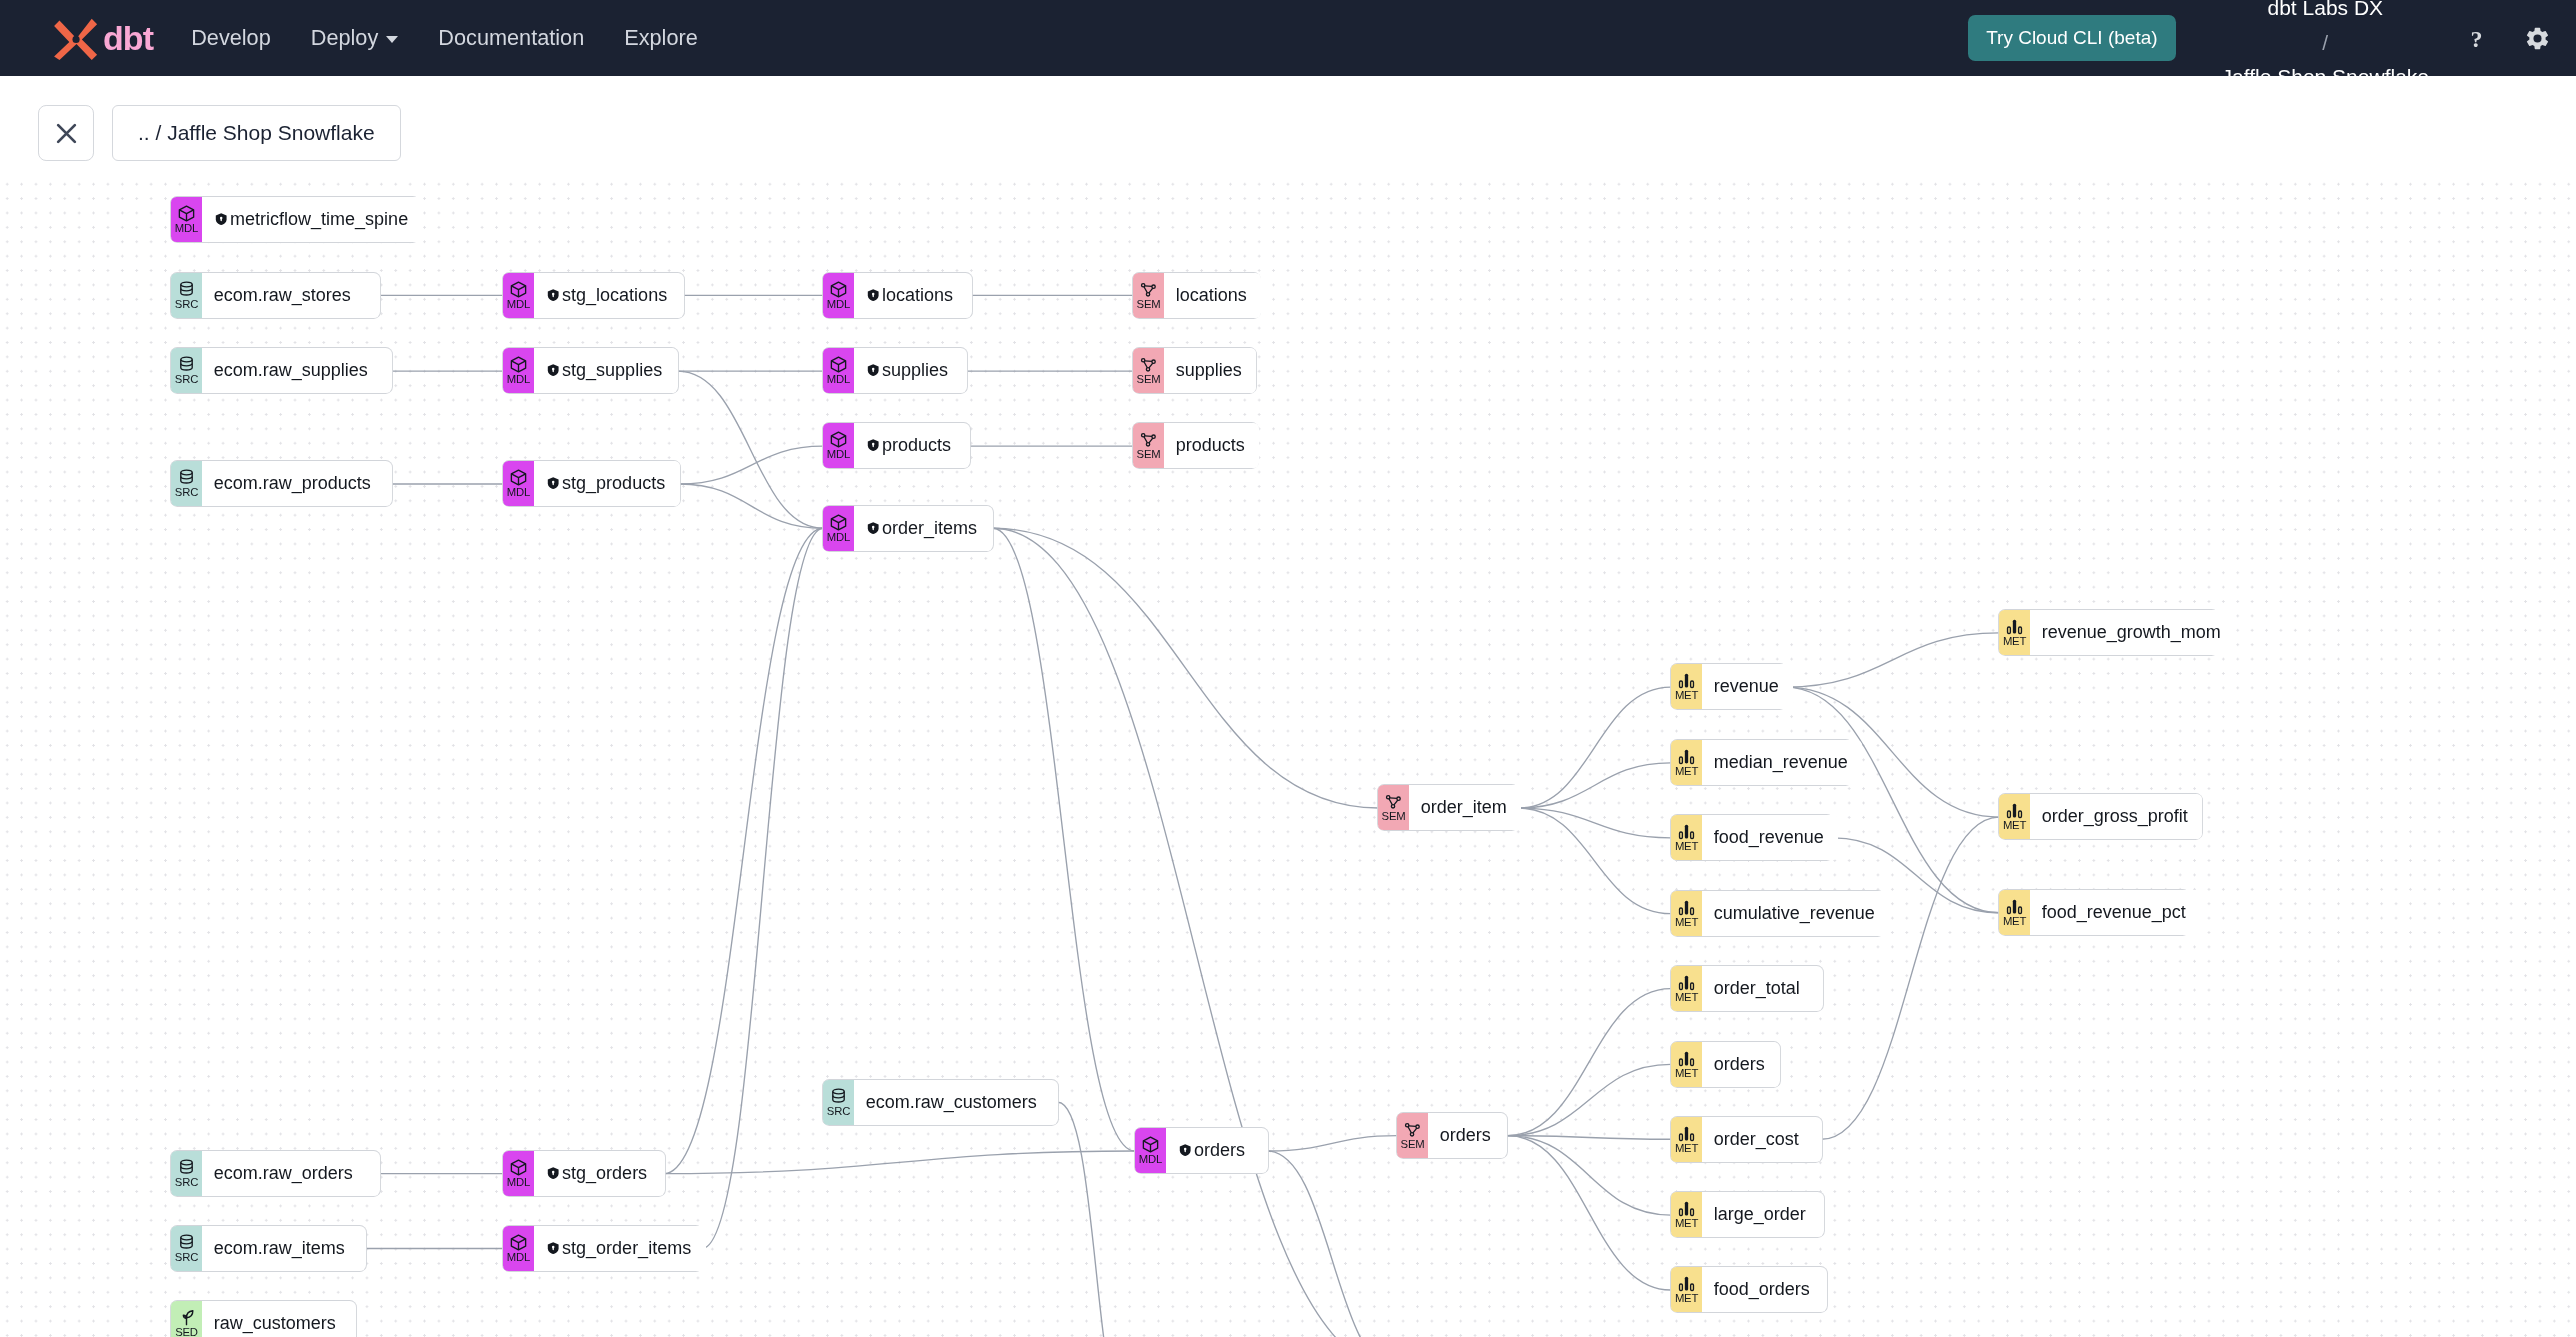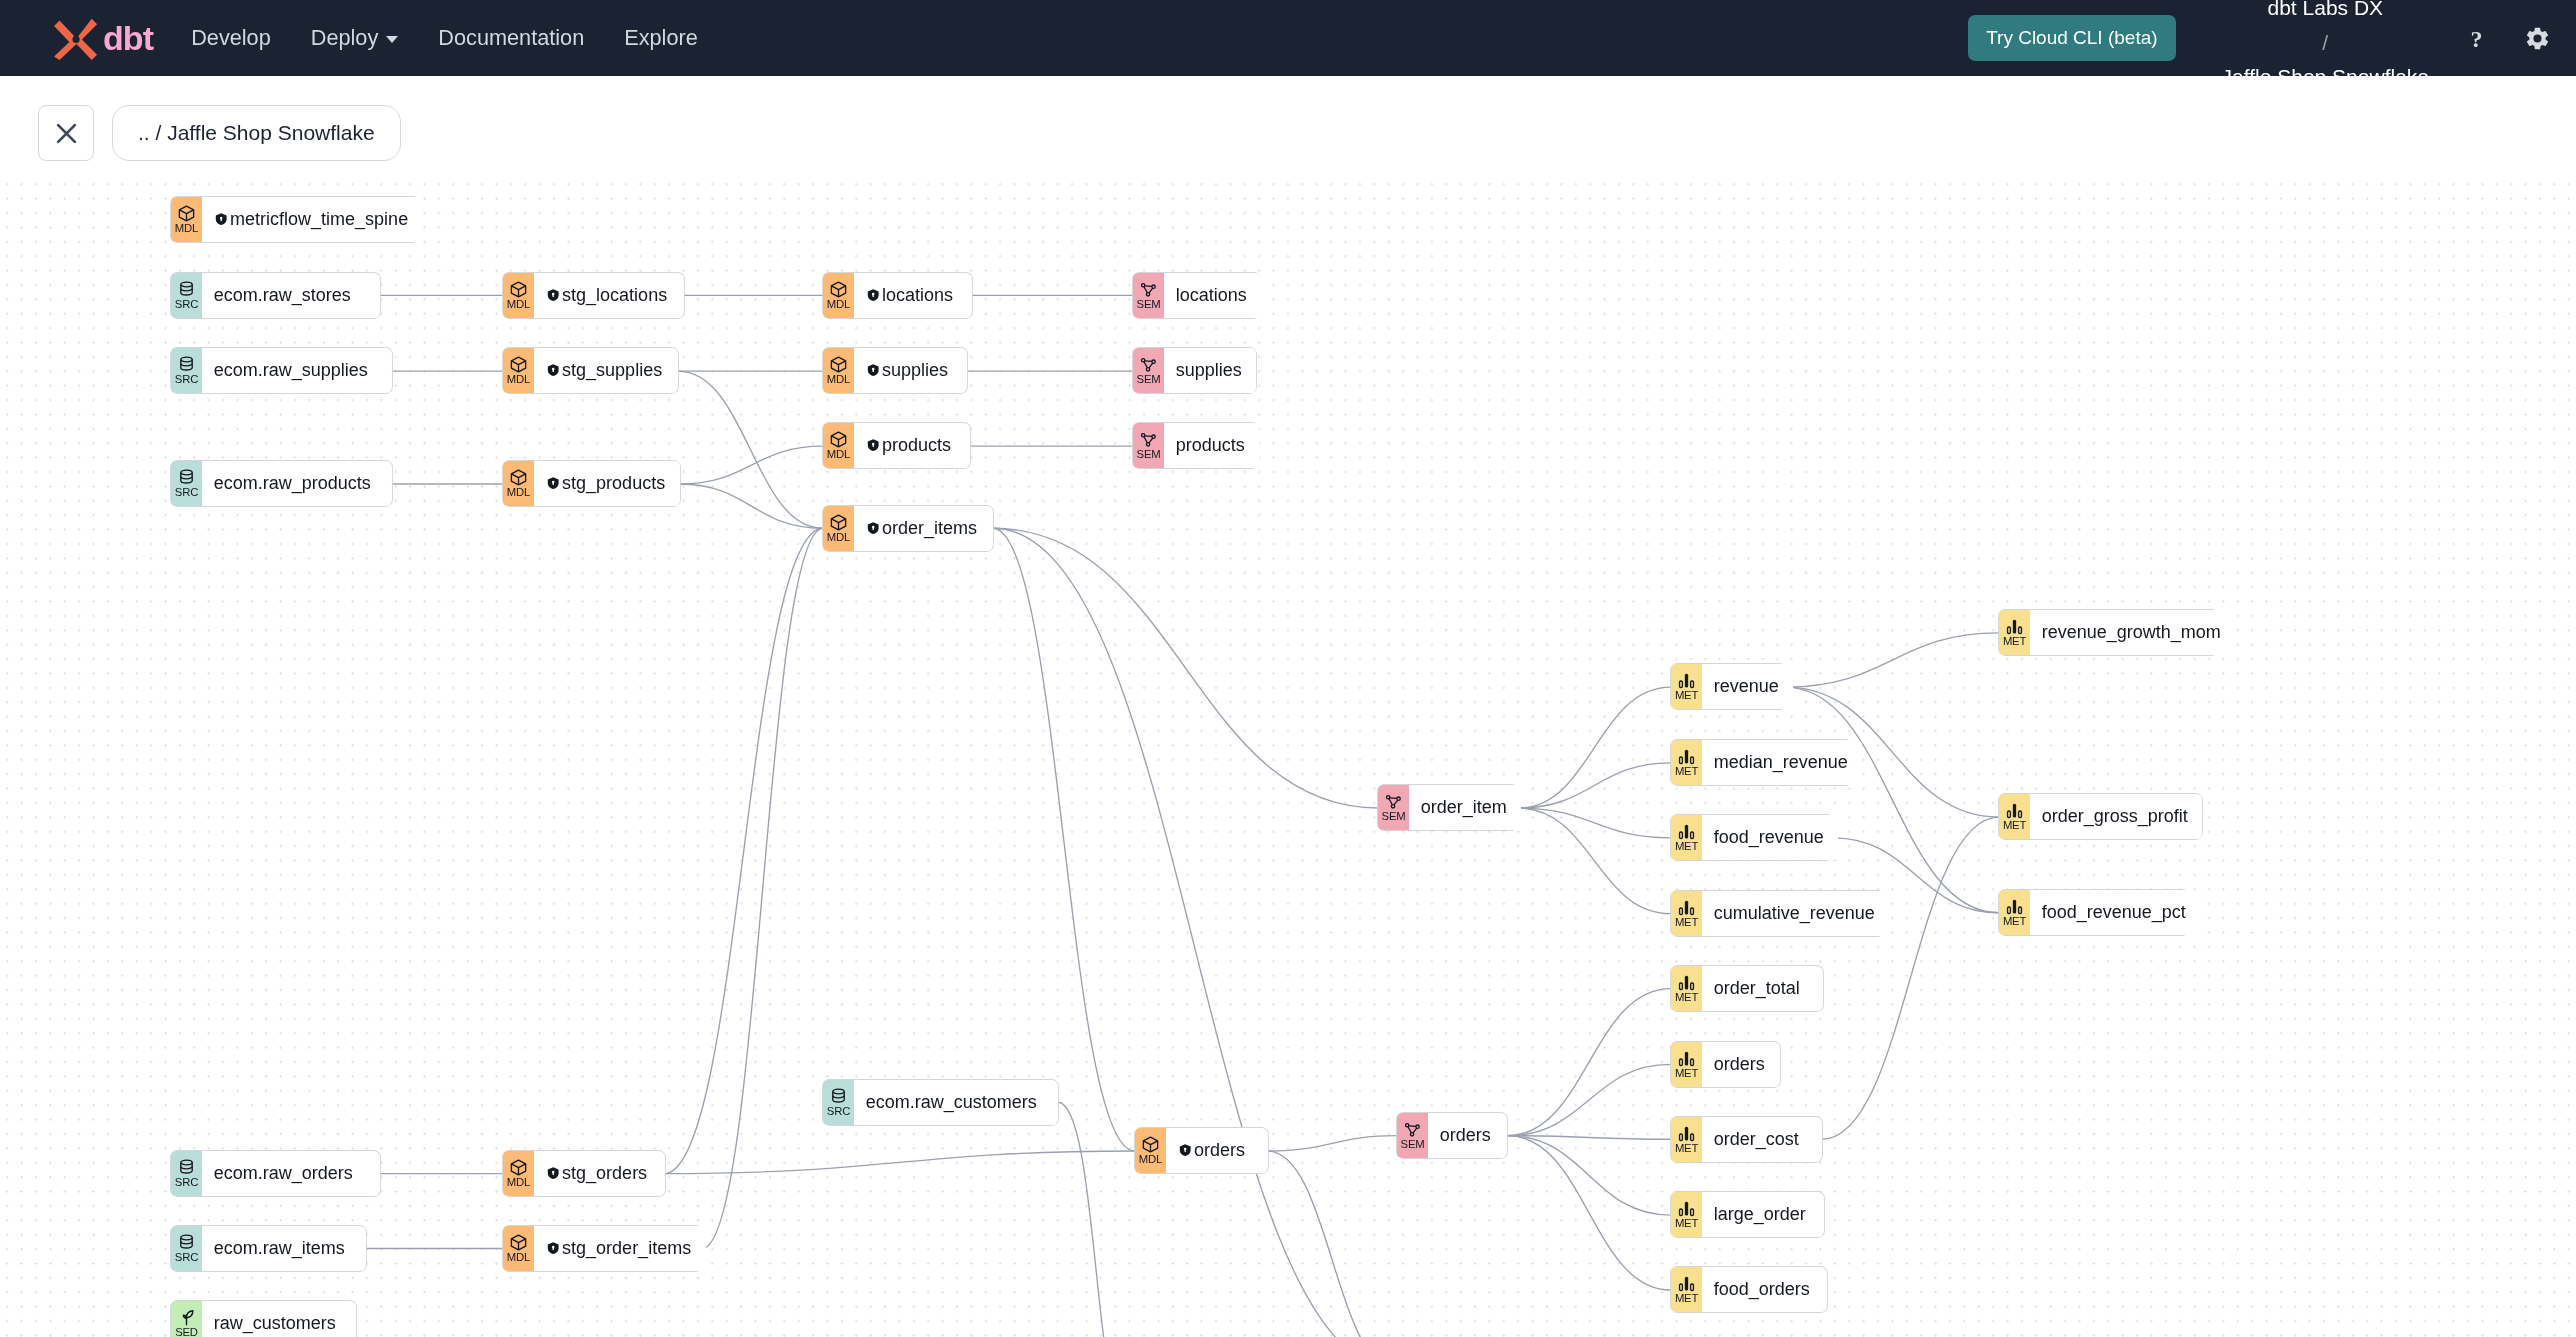--- a/index.html
+++ b/index.html
@@ -117,21 +117,21 @@
     border-radius: 8.1px;
     display: flex; align-items: center; justify-content: center;
     cursor: pointer;
   }
   #breadcrumb-chip {
     position: absolute;
     left: 112px; top: 29px;
     height: 56px;
     background: #ffffff;
     border: 0.9px solid #d5d8dd;
-    border-radius: 17px;
+    border-radius: 6px;
     display: flex; align-items: center;
     padding: 0 25px;
     font-size: 21px;
     color: #1b2232;
     cursor: pointer;
     white-space: nowrap;
   }
   #search-wrap {
     position: absolute;
     left: 1345px; top: 110px;
@@ -222,21 +222,21 @@
     gap: 2px;
     padding: 0 14.4px 0 11.7px;
     white-space: nowrap;
     font-size: 18px;
     color: #14181f;
     background: #ffffff;
     border-radius: 0 5.4px 5.4px 0;
   }
   .shield { flex: 0 0 auto; display: flex; align-items: center; }
 
-  .b-mdl { background: #fdba74; }
+  .b-mdl { background: #d946ef; }
   .b-src { background: #b9ded9; }
   .b-sem { background: #f2a8b4; }
   .b-met { background: #f8e08e; }
   .b-sed { background: #c2eeb6; }
 </style>
 </head>
 <body>
 
 <div id="topbar">
   <div id="logo-wrap">

